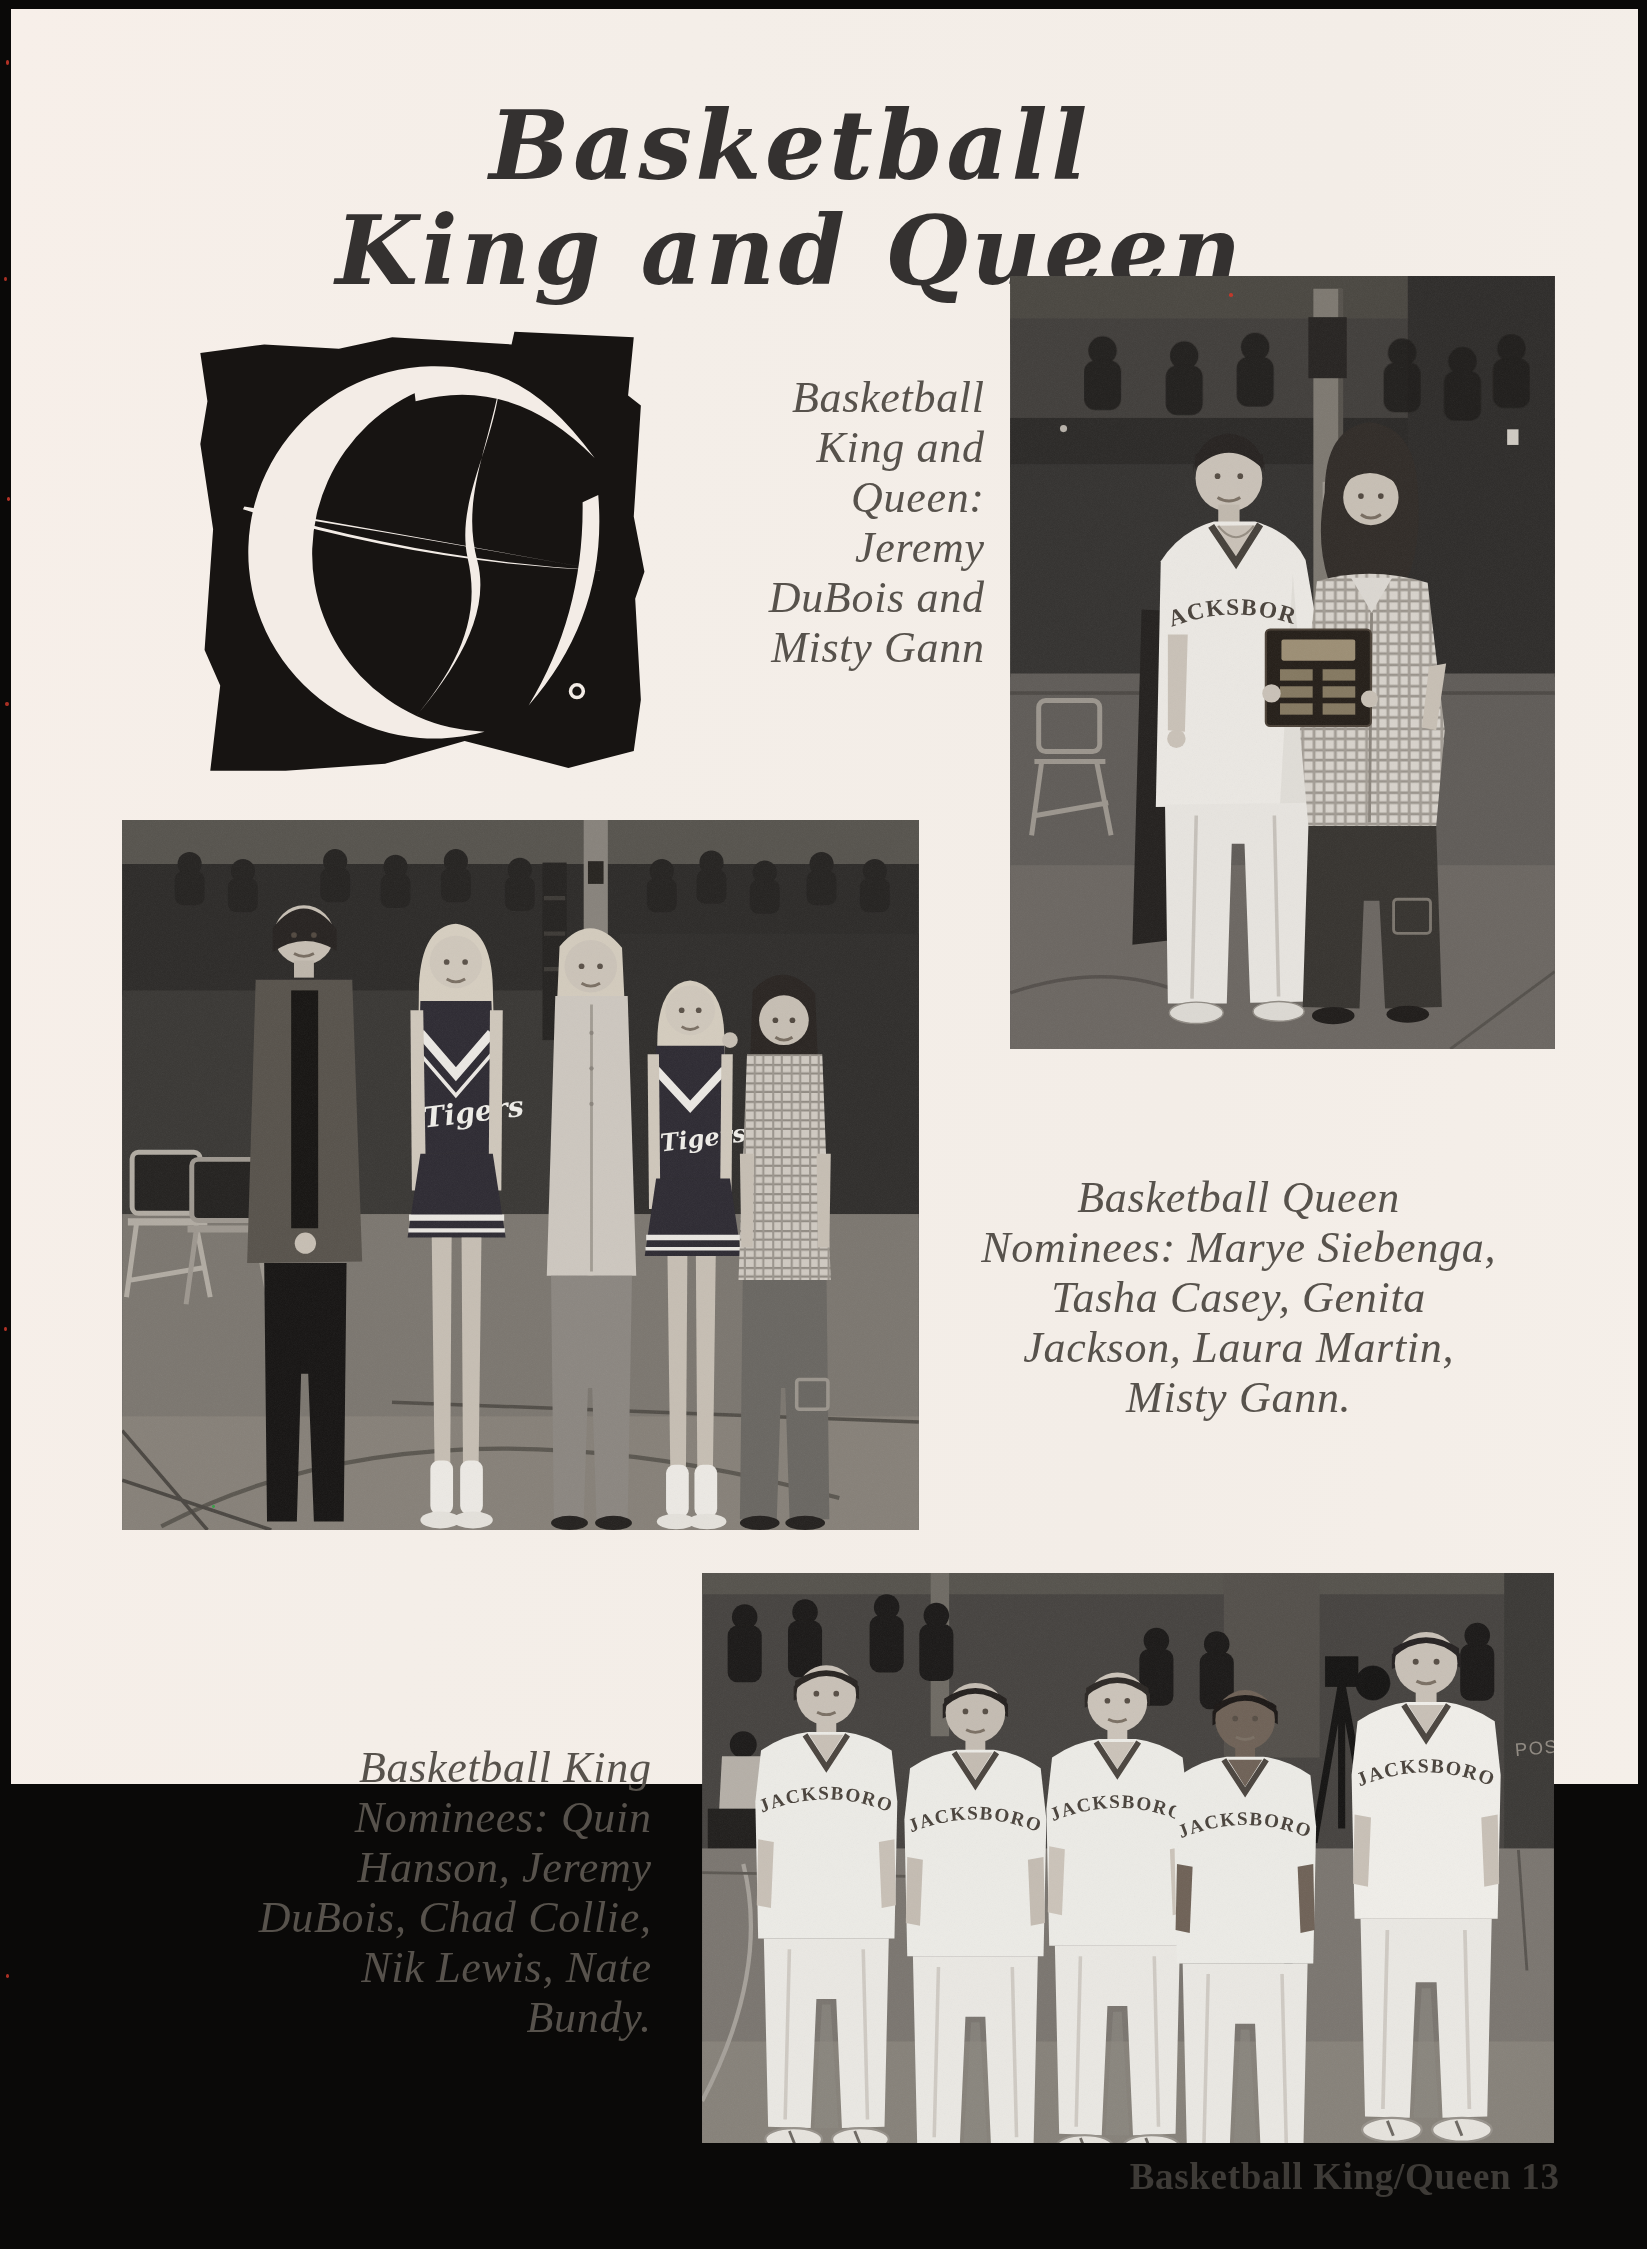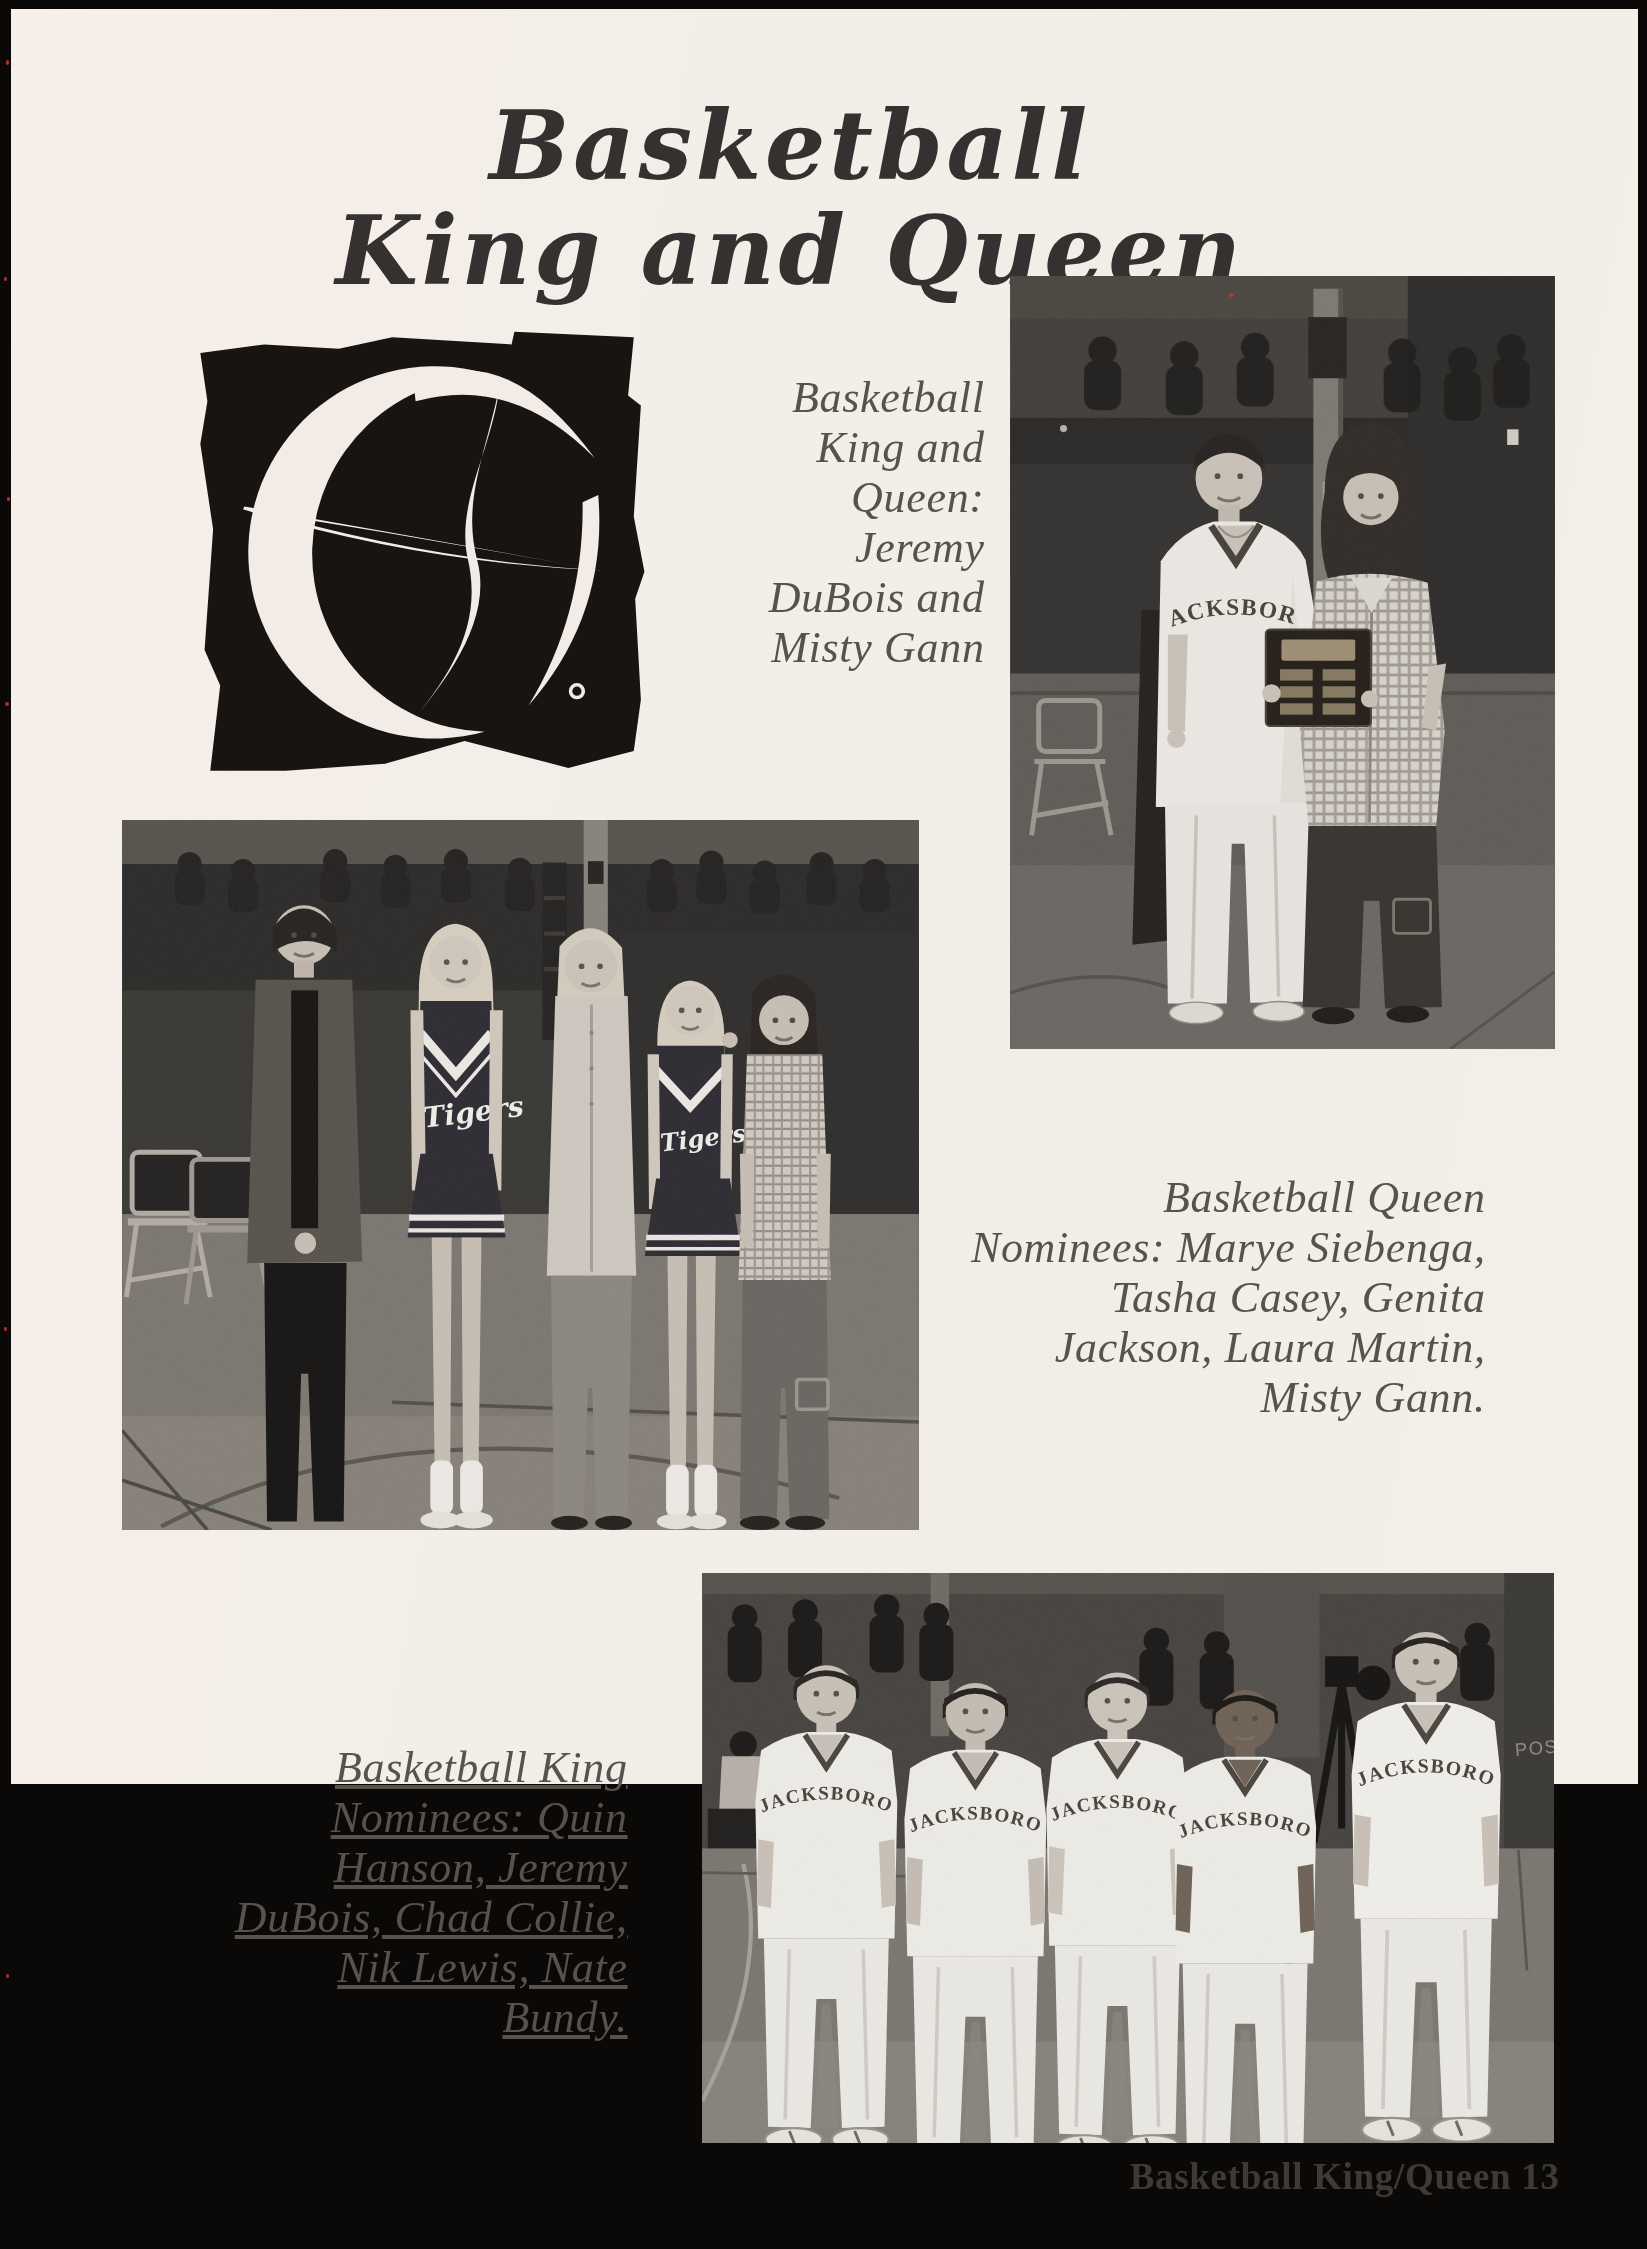--- a/index.html
+++ b/index.html
@@ -20,22 +20,22 @@
     font-size:95px;line-height:105px;letter-spacing:3.6px;
     color:#343130;white-space:pre-line;
   }
   .caption{
     font-family:"Liberation Serif", serif;
     font-style:italic;
     font-size:44px;line-height:50px;
     color:#57524c;white-space:pre-line;letter-spacing:0.7px;
   }
   .caption-king-queen{position:absolute;right:653px;top:364px;width:369px;text-align:right;}
-  .caption-queen-nominees{position:absolute;left:893px;top:1164px;width:582px;text-align:right;}
-  .caption-king-nominees{position:absolute;right:1010px;top:1734px;width:497px;text-align:right;text-decoration:underline;}
+  .caption-queen-nominees{position:absolute;left:937px;top:1164px;width:582px;text-align:center;}
+  .caption-king-nominees{position:absolute;right:986px;top:1734px;width:497px;text-align:right;}
   .page-footer{
     position:absolute;right:78px;top:2146px;
     font-family:Liberation Serif, serif;
     font-weight:bold;font-size:37px;letter-spacing:0.7px;
     color:#3e3b37;
   }
   .clipart{position:absolute;left:168px;top:307px;width:469px;height:472px;}
   .photo{position:absolute;}
   .photo svg{display:block;width:100%;height:100%;}
   .photo-king-queen{left:999px;top:267px;width:545px;height:773px;}

